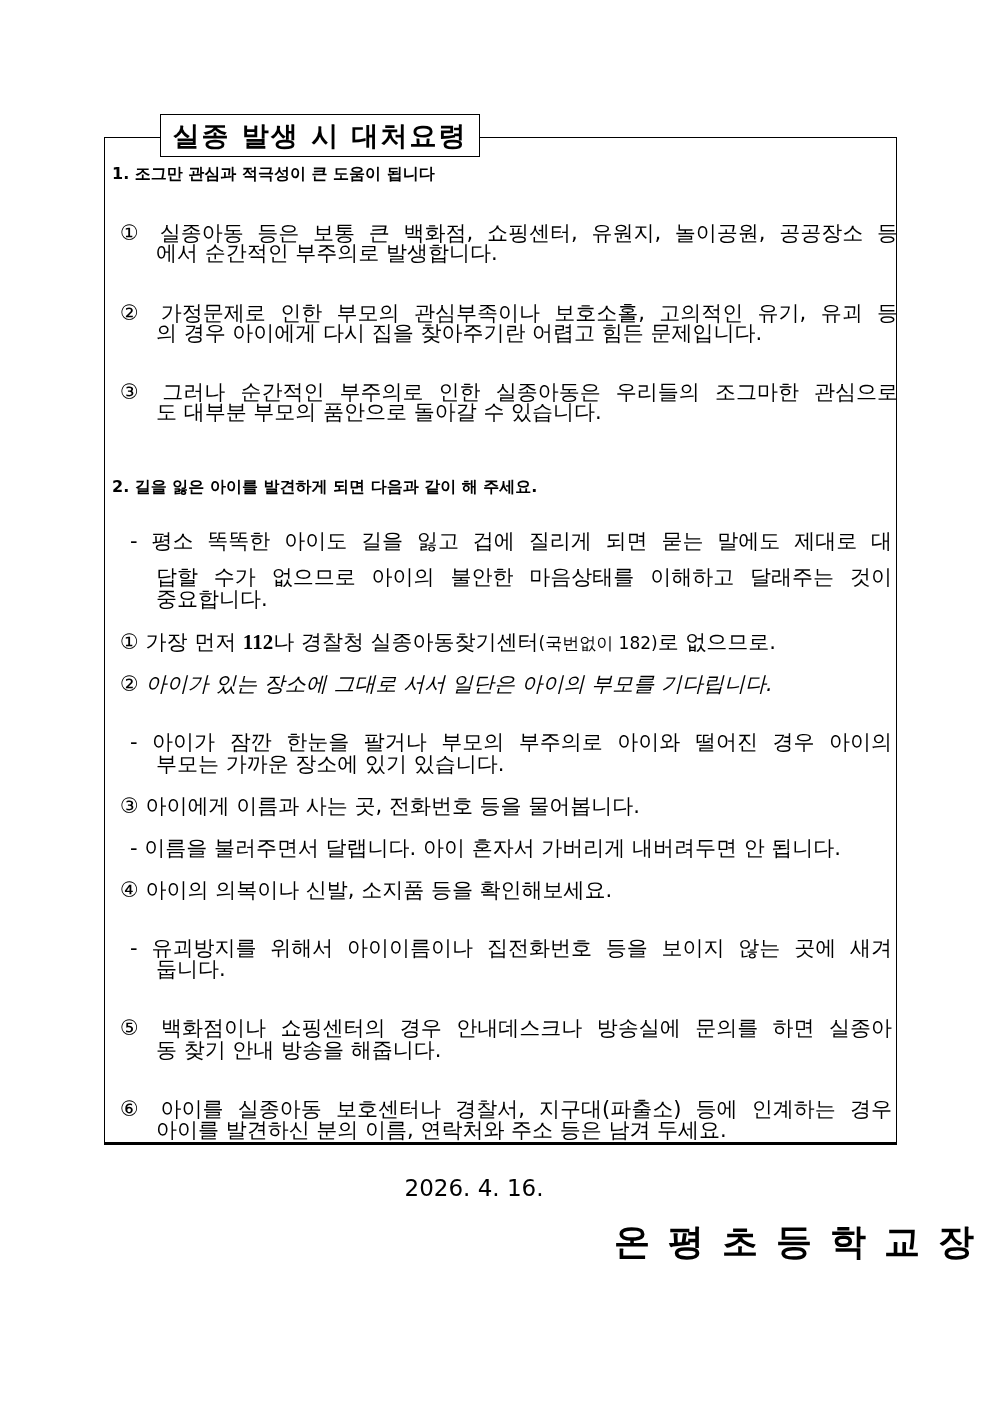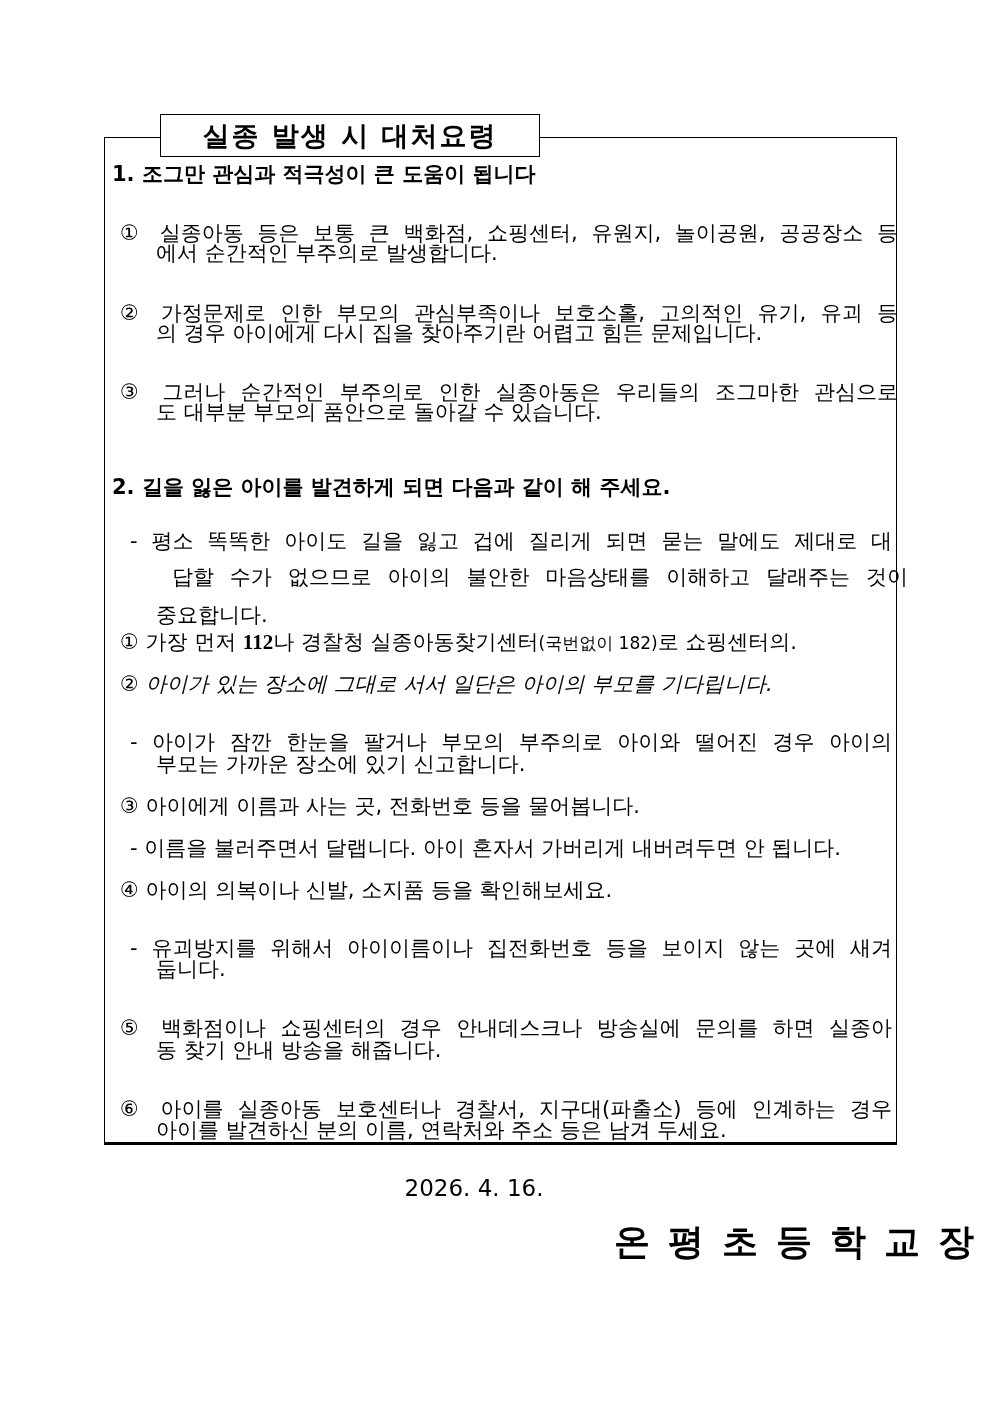--- a/index.html
+++ b/index.html
@@ -1,26 +1,26 @@
 <!DOCTYPE html>
 <html><head>
 <meta charset="utf-8">
 <style>
   html, body { margin: 0; padding: 0; background: #ffffff; }
   body { width: 992px; height: 1403px; position: relative; overflow: hidden;
          font-family: "DejaVu Sans", "Liberation Sans", sans-serif; color: #000; }
   .frame { position: absolute; left: 104px; top: 137px; width: 793px; height: 1008px;
            border-left: 1.5px solid #000; border-right: 1.5px solid #000;
            border-top: 1.5px solid #000; border-bottom: 3px solid #000; box-sizing: border-box; }
-  .title-box { position: absolute; left: 160px; top: 114px; width: 380px; height: 43px;
+  .title-box { position: absolute; left: 160px; top: 114px; width: 320px; height: 43px;
                background: #fff; border: 1.5px solid #000; box-sizing: border-box;
                display: flex; align-items: center; justify-content: center;
                font-size: 27px; font-weight: bold; letter-spacing: 2px; z-index: 2; }
   .line { position: absolute; left: 112px; font-size: 21px; line-height: 24px; white-space: nowrap; }
-  .heading { font-weight: bold; font-size: 21px; }
+  .heading { font-weight: bold; font-size: 16px; }
   .just { width: 778px; text-align: justify; text-align-last: justify; margin-top: 16px; }
   .date { position: absolute; top: 1175px; left: 0; width: 948px; text-align: center; font-size: 23px; }
   .signer { position: absolute; top: 1218px; left: 0; width: 992px; text-align: right;
             font-size: 36px; font-weight: bold; letter-spacing: 18px; }
   .small { font-size: 17px; }
   .num { font-family: "Liberation Serif", serif; font-weight: bold; }
 </style>
 </head>
 <body>
 
@@ -30,28 +30,28 @@
 <div class="line heading" style="top:162px;">1. 조그만 관심과 적극성이 큰 도움이 됩니다</div>
 <div class="line just" style="top:205px; left:120px;">① 실종아동 등은 보통 큰 백화점, 쇼핑센터, 유원지, 놀이공원, 공공장소 등</div>
 <div class="line" style="top:241px; left:156px;">에서 순간적인 부주의로 발생합니다.</div>
 <div class="line just" style="top:285px; left:120px;">② 가정문제로 인한 부모의 관심부족이나 보호소홀, 고의적인 유기, 유괴 등</div>
 <div class="line" style="top:321px; left:156px;">의 경우 아이에게 다시 집을 찾아주기란 어렵고 힘든 문제입니다.</div>
 <div class="line just" style="top:364px; left:120px;">③ 그러나 순간적인 부주의로 인한 실종아동은 우리들의 조그마한 관심으로</div>
 <div class="line" style="top:400px; left:156px;">도 대부분 부모의 품안으로 돌아갈 수 있습니다.</div>
 
 <div class="line heading" style="top:475px;">2. 길을 잃은 아이를 발견하게 되면 다음과 같이 해 주세요.</div>
 <div class="line just" style="top:513px; left:130px; width:762px;">- 평소 똑똑한 아이도 길을 잃고 겁에 질리게 되면 묻는 말에도 제대로 대</div>
-<div class="line just" style="top:549px; left:172px; width:736px;">답할 수가 없으므로 아이의 불안한 마음상태를 이해하고 달래주는 것이</div>
-<div class="line" style="top:587px; left:156px;margin-top:16px;">중요합니다.</div>
+<div class="line just" style="top:549px; left:156px; width:736px;">답할 수가 없으므로 아이의 불안한 마음상태를 이해하고 달래주는 것이</div>
+<div class="line" style="top:587px; left:156px;">중요합니다.</div>
 <div class="line" style="top:630px; left:120px;">
-  <span>① 가장 먼저 </span><span class="num">112</span><span>나 경찰청 실종아동찾기센터</span><span class="small">(국번없이 182)</span><span>로 쇼핑센터의.</span>
+  <span>① 가장 먼저 </span><span class="num">112</span><span>나 경찰청 실종아동찾기센터</span><span class="small">(국번없이 182)</span><span>로 없으므로.</span>
 </div>
 <div class="line" style="top:672px; left:120px;font-style:italic;">② 아이가 있는 장소에 그대로 서서 일단은 아이의 부모를 기다립니다.</div>
 <div class="line just" style="top:714px; left:130px; width:762px;">- 아이가 잠깐 한눈을 팔거나 부모의 부주의로 아이와 떨어진 경우 아이의</div>
-<div class="line" style="top:752px; left:156px;">부모는 가까운 장소에 있기 신고합니다.</div>
+<div class="line" style="top:752px; left:156px;">부모는 가까운 장소에 있기 있습니다.</div>
 <div class="line" style="top:794px; left:120px;">③ 아이에게 이름과 사는 곳, 전화번호 등을 물어봅니다.</div>
 <div class="line" style="top:836px; left:130px;">- 이름을 불러주면서 달랩니다. 아이 혼자서 가버리게 내버려두면 안 됩니다.</div>
 <div class="line" style="top:878px; left:120px;">④ 아이의 의복이나 신발, 소지품 등을 확인해보세요.</div>
 <div class="line just" style="top:920px; left:130px; width:762px;">- 유괴방지를 위해서 아이이름이나 집전화번호 등을 보이지 않는 곳에 새겨</div>
 <div class="line" style="top:957px; left:156px;">둡니다.</div>
 <div class="line just" style="top:1000px; left:120px; width:772px;">⑤ 백화점이나 쇼핑센터의 경우 안내데스크나 방송실에 문의를 하면 실종아</div>
 <div class="line" style="top:1038px; left:156px;">동 찾기 안내 방송을 해줍니다.</div>
 <div class="line just" style="top:1081px; left:120px; width:772px;">⑥ 아이를 실종아동 보호센터나 경찰서, 지구대(파출소) 등에 인계하는 경우</div>
 <div class="line" style="top:1118px; left:156px;">아이를 발견하신 분의 이름, 연락처와 주소 등은 남겨 두세요.</div>
 

